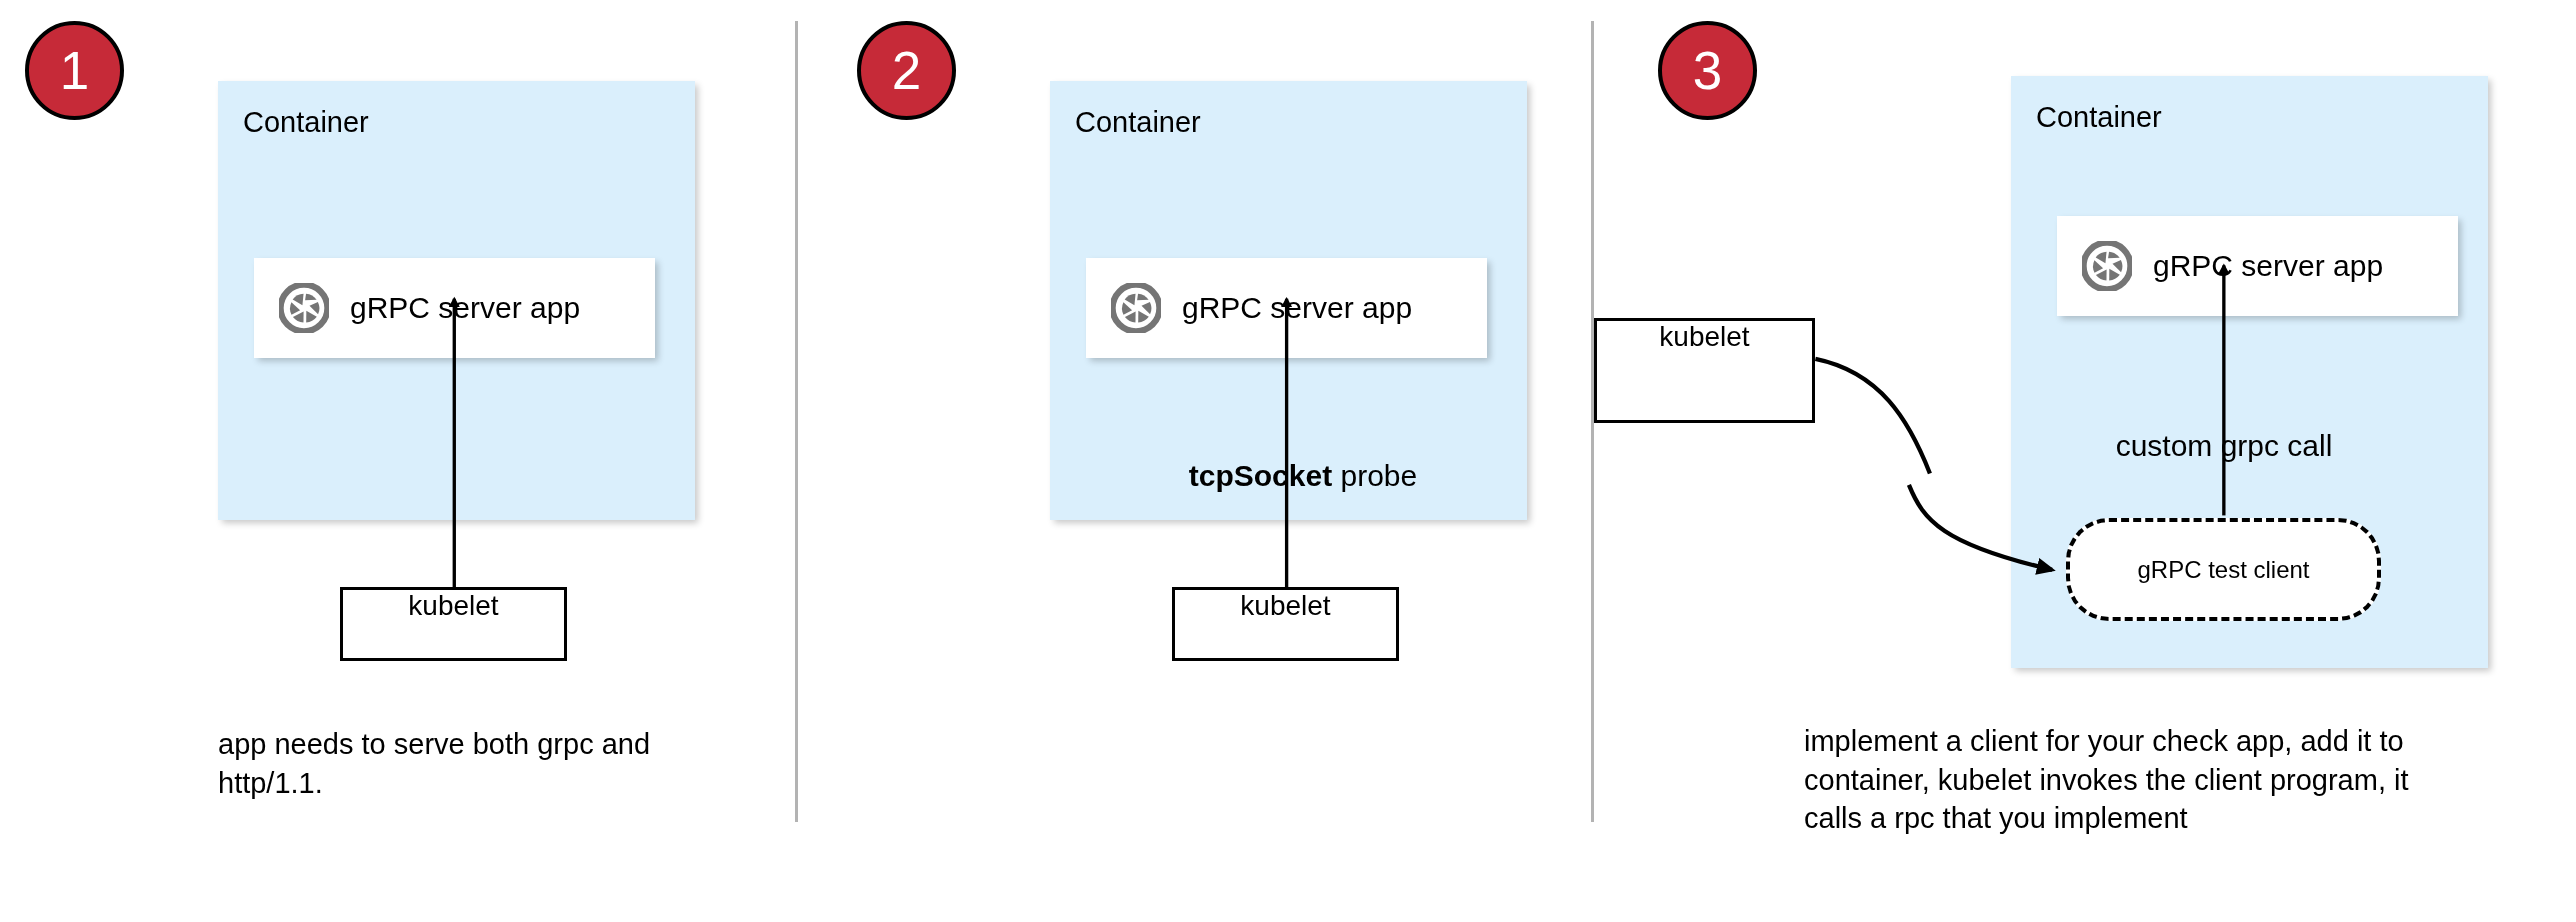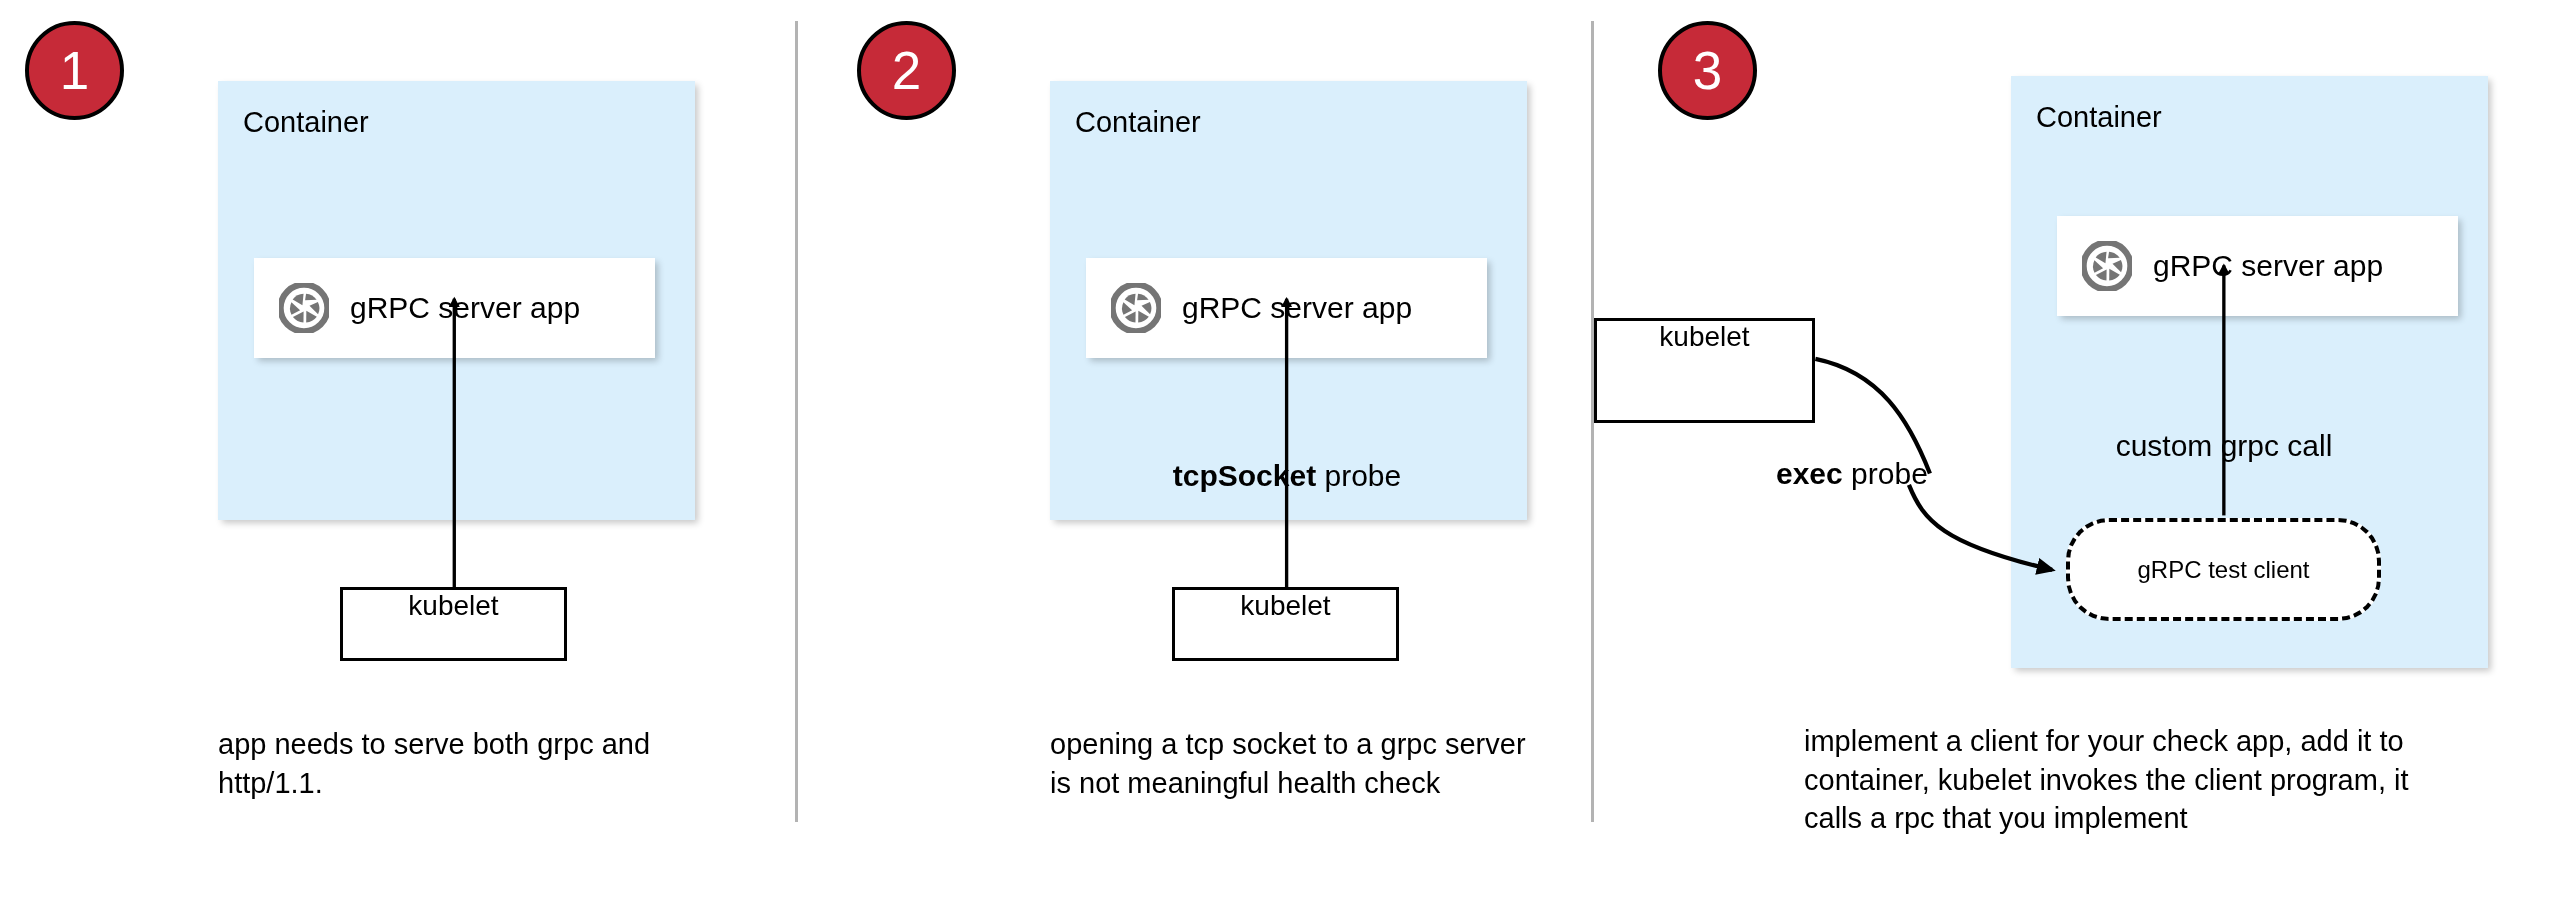--- a/index.html
+++ b/index.html
@@ -175,29 +175,28 @@
 
     <svg class="svg-layer" width="794" height="923" viewBox="0 0 832 967">
       <defs>
         <marker id="arrHead2" markerWidth="12" markerHeight="12" refX="9" refY="6" orient="auto" markerUnits="userSpaceOnUse">
           <path d="M0,0 L11,6 L0,12 Z" fill="#000"></path>
         </marker>
       </defs>
       <line x1="512" y1="692" x2="512" y2="313" stroke="#000" stroke-width="3.5" marker-end="url(#arrHead2)"></line>
     </svg>
 
-    <div class="probe-label" style="left:298px; top:459px; width:382px;">
+    <div class="probe-label" style="left:314px; top:459px; width:382px;">
       <b>tcpSocket</b><span> probe</span>
     </div>
 
     <div class="kubelet-box" style="left:374px; top:587px; width:227px; height:74px;">
       <span>kubelet</span>
     </div>
 
-    <div class="caption" style="left:252px; top:725px; width:477px;">opening a tcp socket to a grpc server is not meaningful health check</div>
   </div>
 
   <div class="panel" style="left:1594px; width:982px;">
 
     <div class="badge" style="left:64px; top:21px;">
       <span>3</span>
     </div>
 
     <div class="container-box" style="left:417px; top:76px; width:477px; height:592px;">
       <div class="container-label">Container</div>
@@ -235,23 +234,20 @@
           <path d="M0,0 L11,6 L0,12 Z" fill="#000"></path>
         </marker>
       </defs>
 
       <path d="M232,376 C 300,390 330,440 352,496" fill="none" stroke="#000" stroke-width="4.5"></path>
       <path d="M330,508 C 345,545 365,570 480,597" fill="none" stroke="#000" stroke-width="4.5" marker-end="url(#arrHead3)"></path>
 
       <line x1="660" y1="540" x2="660" y2="278" stroke="#000" stroke-width="3.5" marker-end="url(#arrHead4)"></line>
     </svg>
 
-    <div class="probe-label" style="left:182px; top:457px; width:286px; text-align:left;">
-      <b>exec</b><span> probe</span>
-    </div>
 
     <div class="probe-label" style="left:487px; top:429px; width:286px;">custom grpc call</div>
 
     <div class="caption" style="left:210px; top:722px; width:639px;">implement a client for your check app, add it to container, kubelet invokes the client program, it calls a rpc that you implement</div>
   </div>
 
 </div>
 
 
 </body></html>

